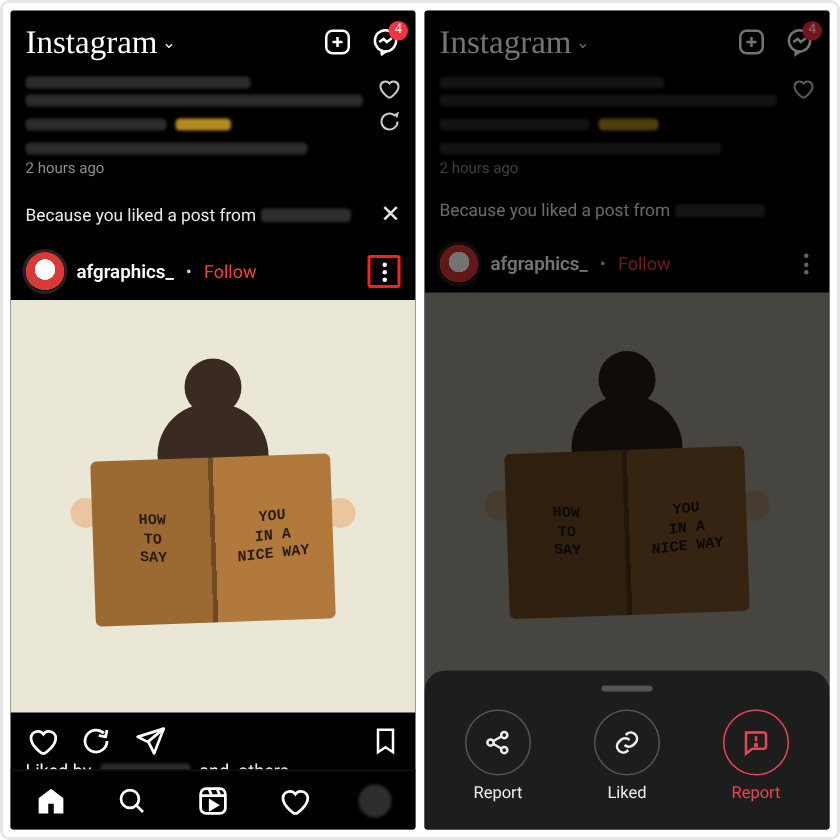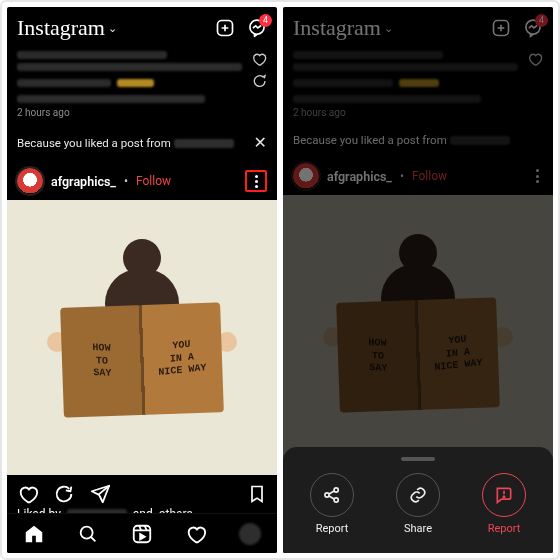--- a/index.html
+++ b/index.html
@@ -399,21 +399,21 @@
           </div>
           <span>Report</span>
         </div>
         <div class="sheet-item">
           <div class="circ">
             <svg width="20" height="20" viewBox="0 0 24 24" fill="none" stroke="#eee" stroke-width="2">
                 <path d="M10 14a5 5 0 0 0 7 0l2-2a5 5 0 0 0-7-7l-1 1"></path>
                 <path d="M14 10a5 5 0 0 0-7 0l-2 2a5 5 0 0 0 7 7l1-1"></path>
               </svg>
           </div>
-          <span>Share</span>
+          <span>Liked</span>
         </div>
         <div class="sheet-item report">
           <div class="circ" style="border-color:#ee4458">
             <svg width="20" height="20" viewBox="0 0 24 24" fill="none" stroke="#ee4458" stroke-width="2">
                 <path d="M4 4h14a2 2 0 0 1 2 2v9a2 2 0 0 1-2 2H9l-5 4z"></path>
                 <line x1="12" y1="7" x2="12" y2="11"></line>
                 <circle cx="12" cy="14" r=".8" fill="#ee4458"></circle>
               </svg>
           </div>
           <span>Report</span>

